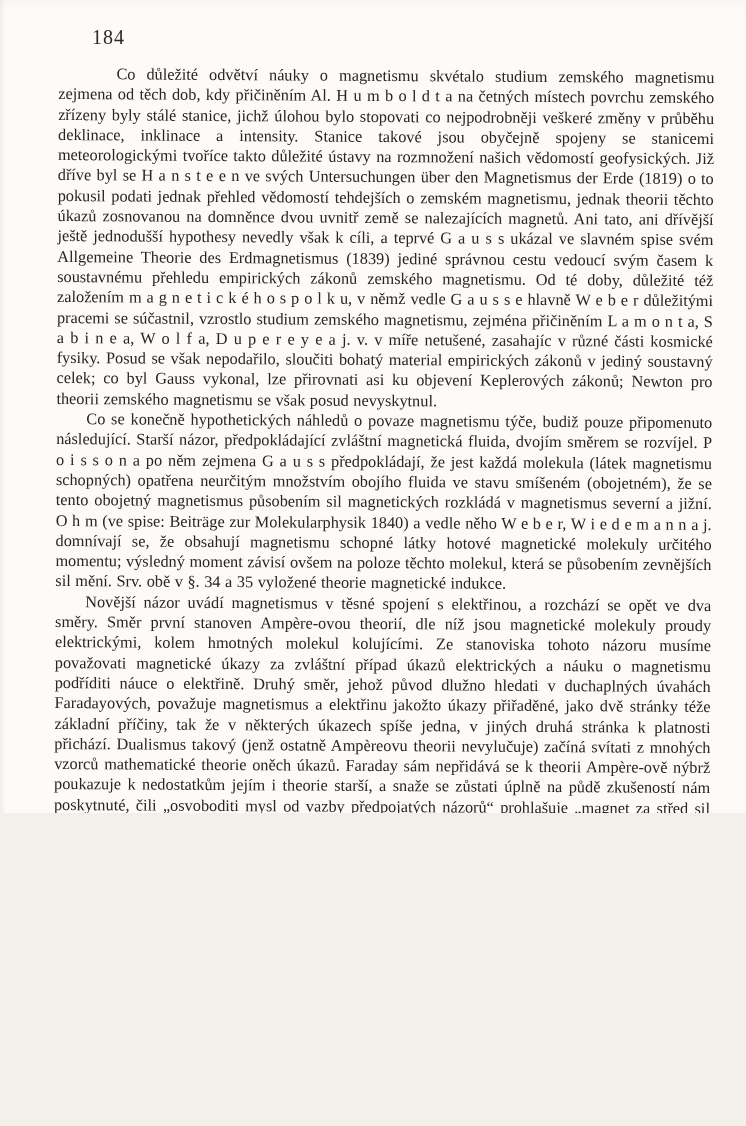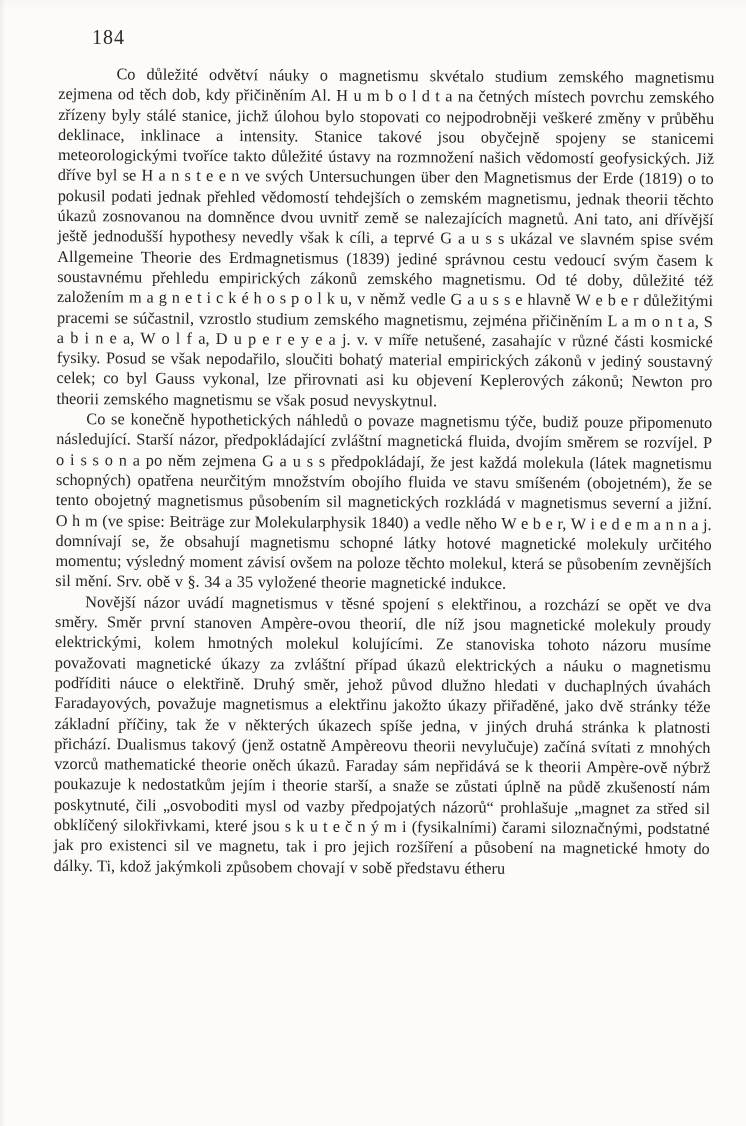--- a/index.html
+++ b/index.html
@@ -9,21 +9,21 @@
   body {
     width: 746px;
     height: 1126px;
     background: #f2f0ea;
     font-family: "Liberation Serif", "DejaVu Serif", serif;
     overflow: hidden;
   }
   .sheet {
     position: relative;
     width: 746px;
-    height: 1126px;
+    height: 813px;
     background: #fcfbf8;
     background-image: linear-gradient(90deg, rgba(0,0,0,0.05) 0px, rgba(0,0,0,0.0) 6px),
                       linear-gradient(180deg, rgba(0,0,0,0.02) 0px, rgba(0,0,0,0.0) 10px);
     overflow: hidden;
   }
   .page-number {
     position: absolute;
     top: 26px;
     left: 92px;
     font-size: 20px;

